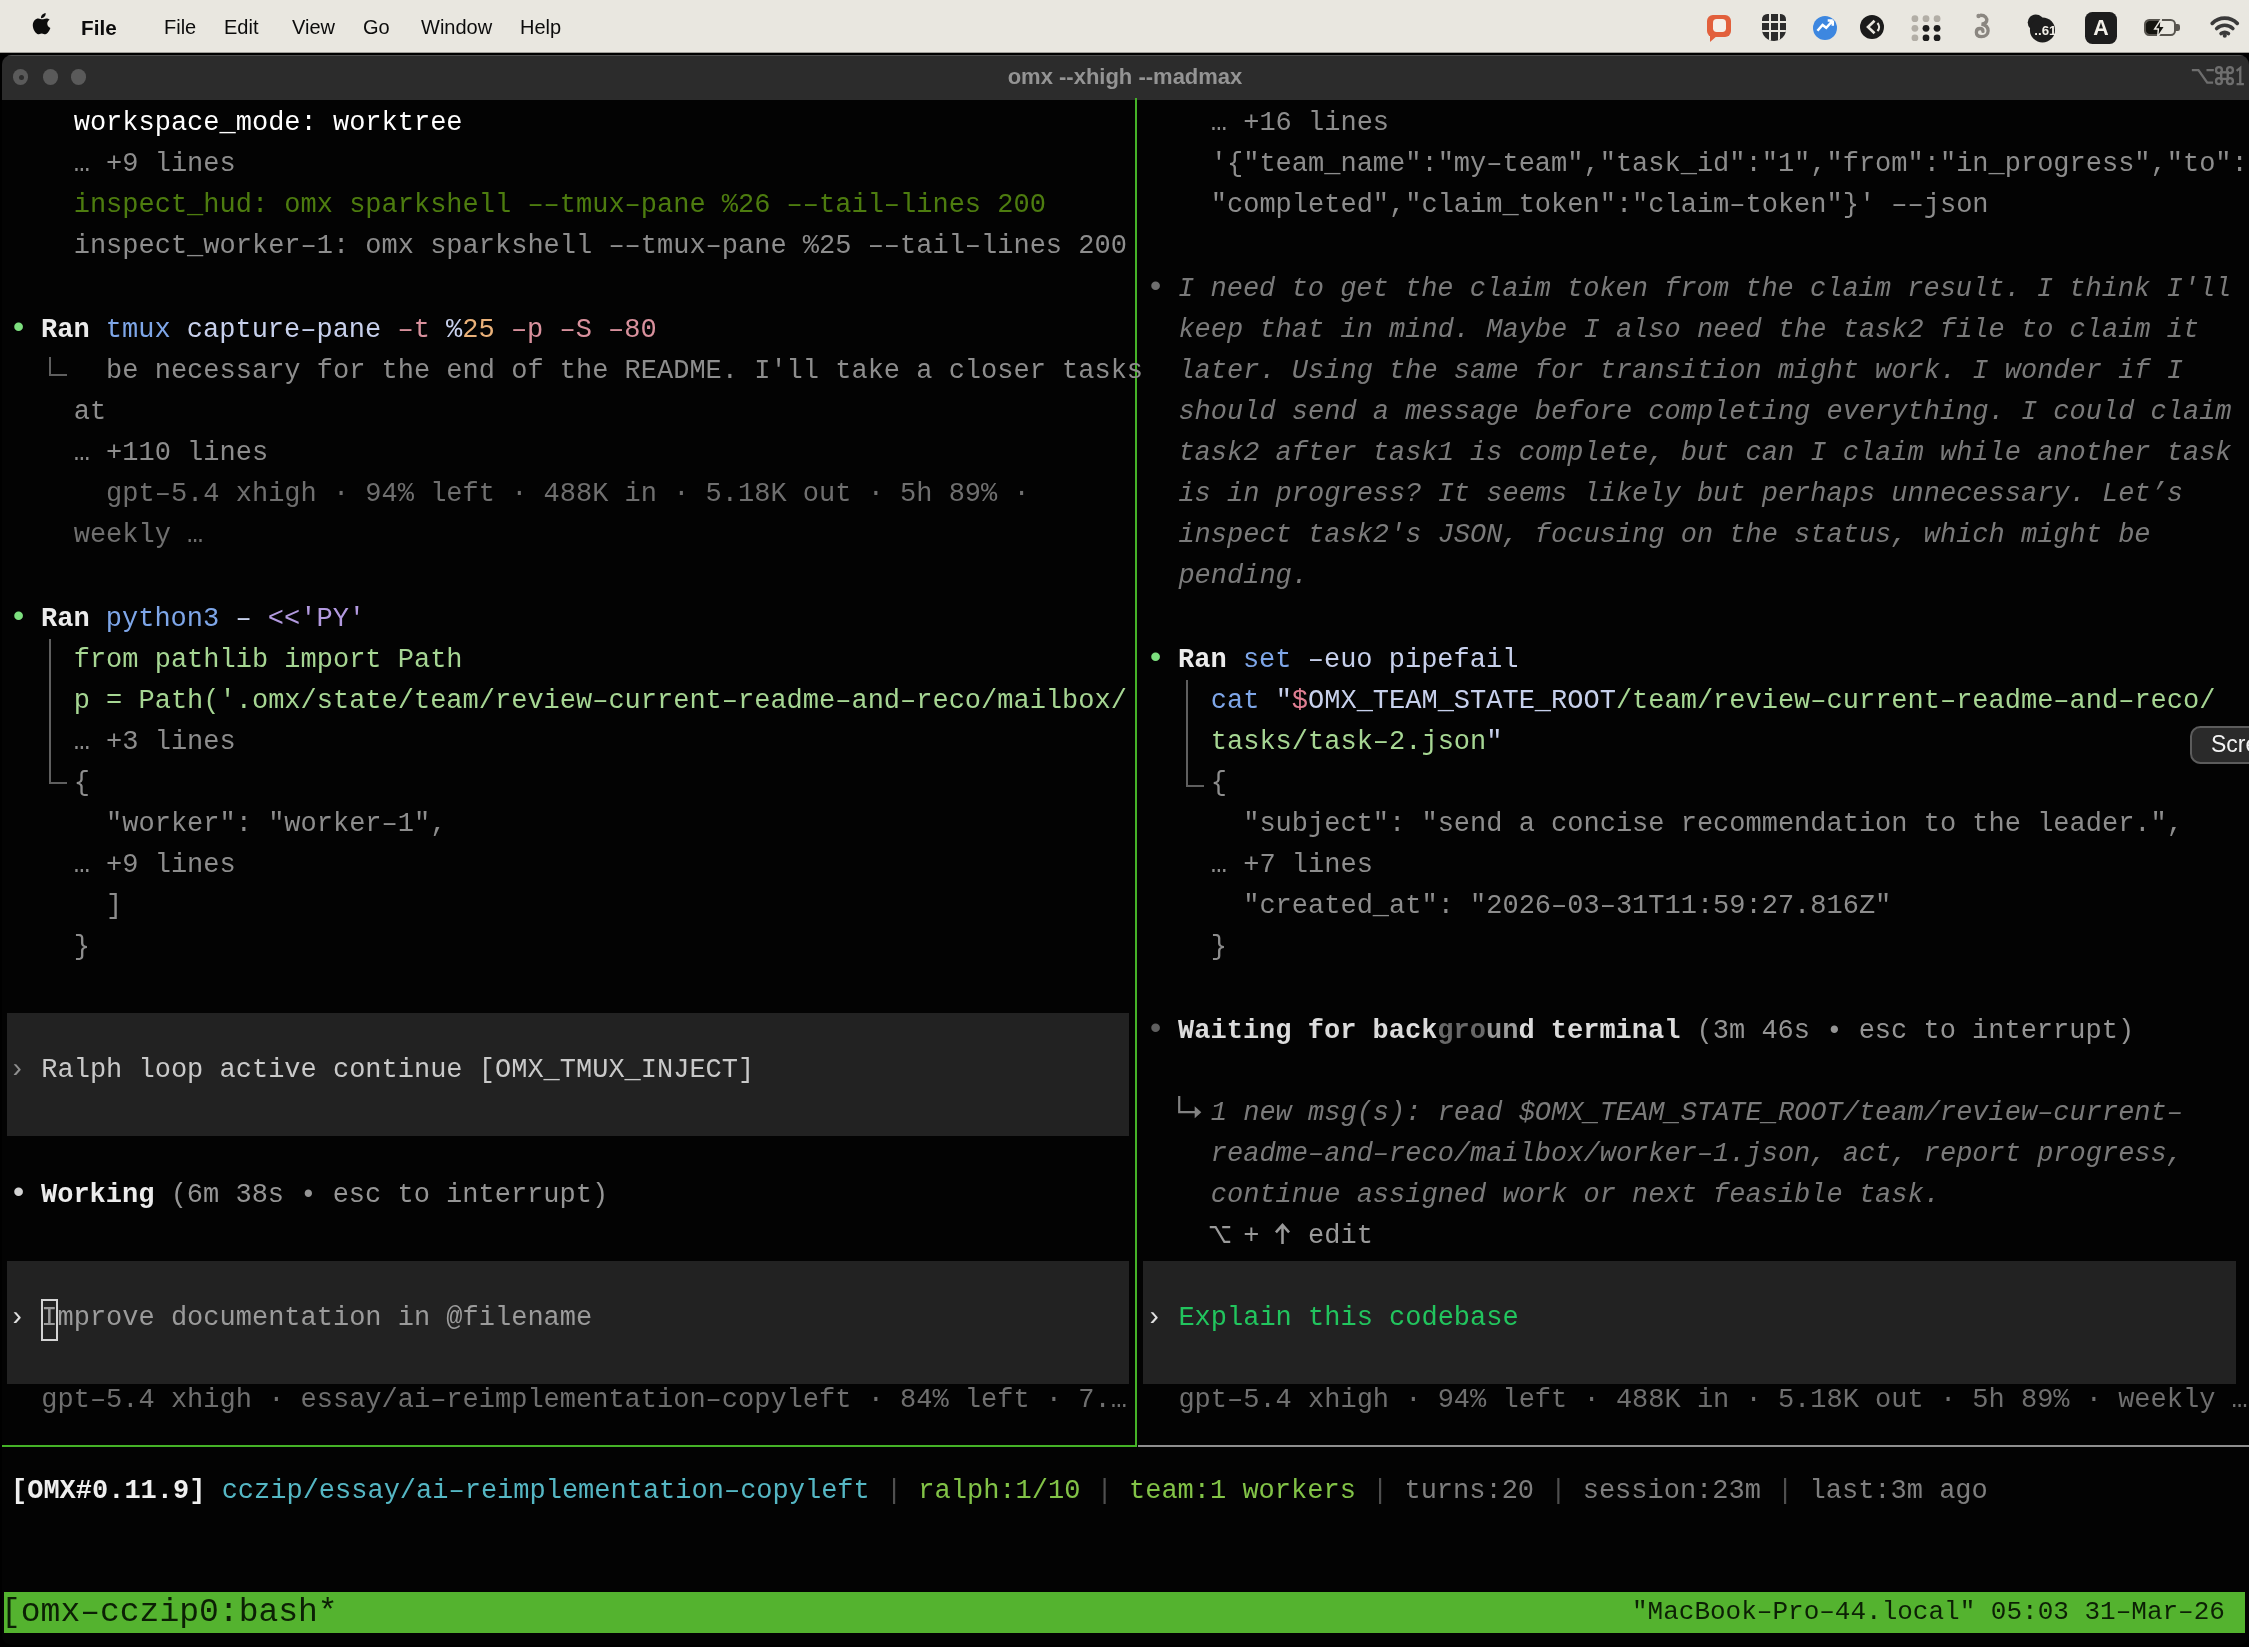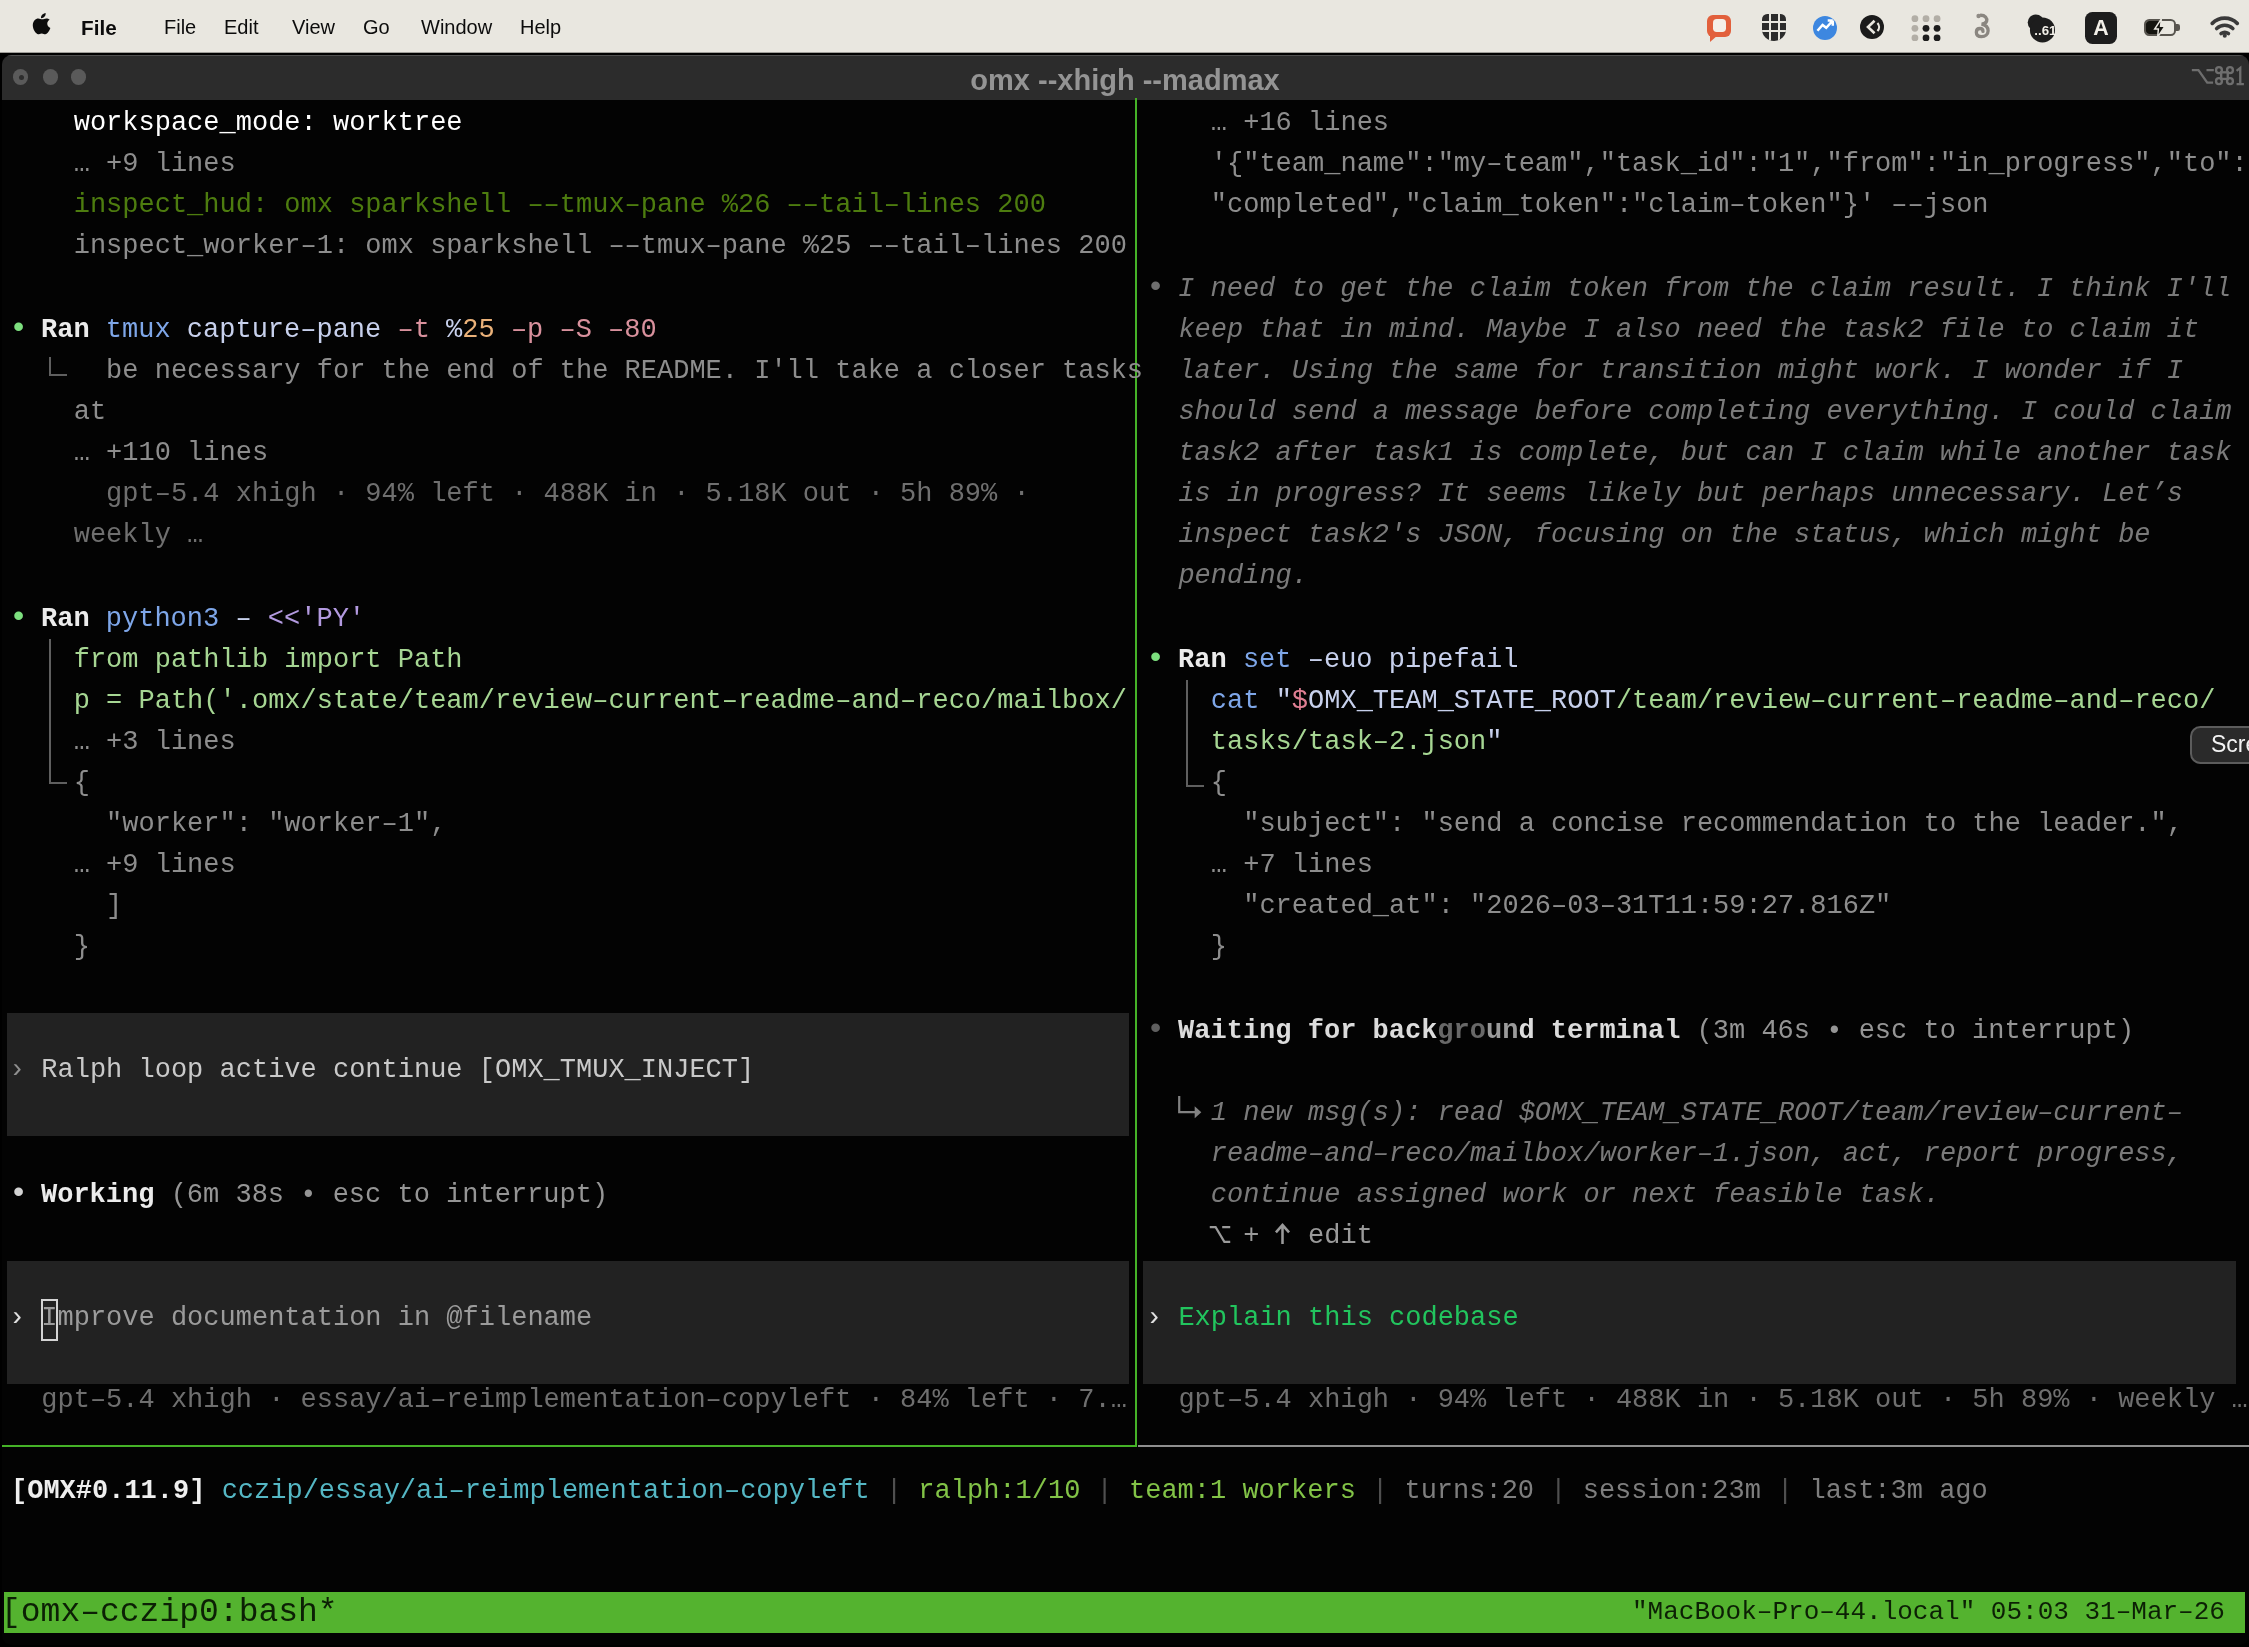--- a/index.html
+++ b/index.html
@@ -10,21 +10,21 @@
 </style></head>
 <body>
 
 <div class="abs" style="left:1.5px;top:55px;width:2247px;height:1590px;background:#030303;border-radius:9.6px;overflow:hidden;">
 
   <div class="abs" style="left:0;top:0;width:2247px;height:44px;background:#2c2c2c;border-top:0.7px solid #4f4f4f;"></div>
   <div class="abs" style="left:11px;top:14px;width:15.5px;height:15.5px;border-radius:50%;background:#5a5a5a;"></div>
   <div class="abs" style="left:17px;top:20px;width:5.2px;height:5.2px;border-radius:50%;background:#2d2d2d;"></div>
   <div class="abs" style="left:41px;top:14px;width:15.5px;height:15.5px;border-radius:50%;background:#5a5a5a;"></div>
   <div class="abs" style="left:69px;top:14px;width:15.5px;height:15.5px;border-radius:50%;background:#5a5a5a;"></div>
-  <div class="abs" style="left:0;top:8.9px;width:2247px;text-align:center;font-weight:bold;font-size:29px;color:#949494;">omx --xhigh --madmax</div>
+  <div class="abs" style="left:0;top:8.9px;width:2247px;text-align:center;font-weight:bold;font-size:22px;color:#949494;">omx --xhigh --madmax</div>
 
 </div>
 
 <div class="abs" style="left:7.4px;top:1013px;width:1122px;height:123px;background:#222222;"></div>
 <div class="abs" style="left:7.4px;top:1261px;width:1122px;height:123px;background:#222222;"></div>
 <div class="abs" style="left:1143px;top:1261px;width:1093px;height:123px;background:#222222;"></div>
 
 <div class="abs" style="left:1135px;top:98px;width:2.2px;height:1349px;background:#45b227;"></div>
 <div class="abs" style="left:1.5px;top:1445px;width:1134px;height:2.2px;background:#45b227;"></div>
 <div class="abs" style="left:1138px;top:1445px;width:1111px;height:2.2px;background:#8f8f8f;"></div>

